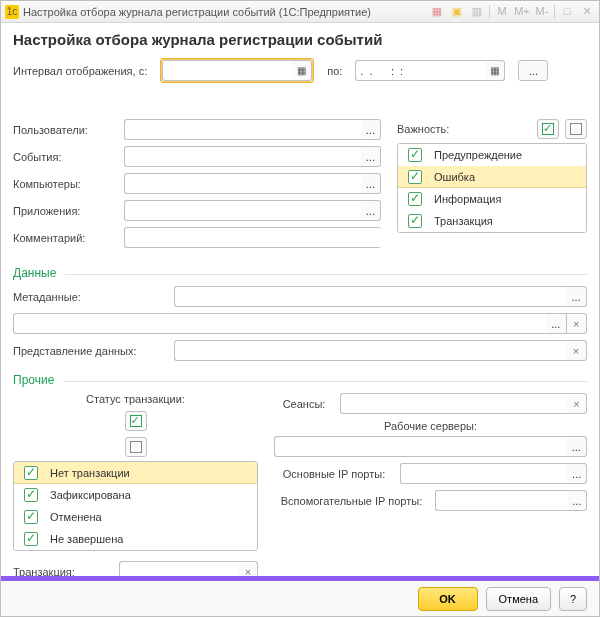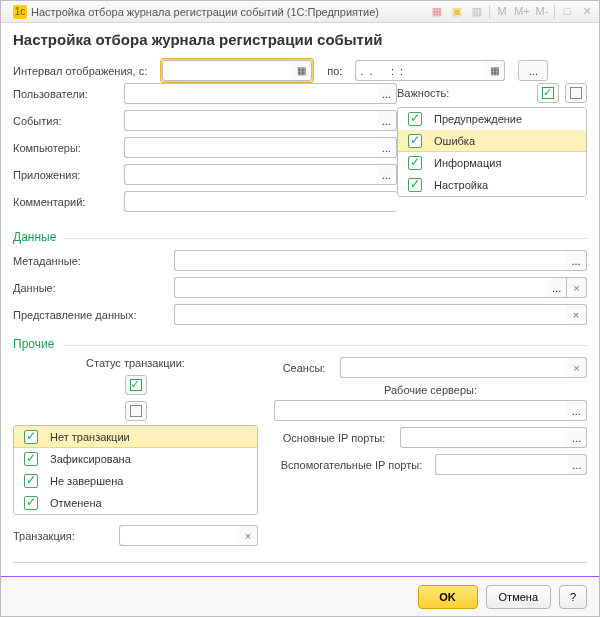--- a/index.html
+++ b/index.html
@@ -29,21 +29,21 @@
     display: flex;
     align-items: center;
     padding: 0 4px 0 4px;
     gap: 4px;
   }
   .app-icon {
     width: 14px; height: 14px;
     background: #ffcc00;
     border-radius: 2px;
     display:flex;align-items:center;justify-content:center;
-    font-size:10px; color:#555;margin-left:8px;
+    font-size:10px; color:#555;
   }
   .titlebar-text { color: #555; flex: 0 0 auto; }
   .titlebar-spacer { flex: 1; }
   .titlebar-icons { display: flex; gap: 4px; align-items: center; }
   .tb-glyph {
     width: 16px; height: 16px;
     display:flex;align-items:center;justify-content:center;
     color:#b5b5b5; font-size:11px; line-height:1;
   }
   .tb-glyph.cal { color:#e09090; }
@@ -145,21 +145,21 @@
     border:1px solid #bfbfbf; border-left:none;
     background:#fafafa;
     display:flex;align-items:center;justify-content:center;
     cursor:pointer;
   }
   .trail-btn:last-child { border-radius: 0 3px 3px 0; }
   .input-with-trail { display:flex; }
   .input-with-trail input { border-right:none; border-radius:3px 0 0 3px; }
   .plain-input input { border-radius:3px; }
   
-  .cols { display:flex; gap: 0; }
+  .cols { display:flex; gap: 16px; margin-top: 36px; }
   .col-left { flex: 1; }
   .col-right { width: 190px; }
   
   .sq-btn-row {display:flex; justify-content:flex-end; gap:6px; margin-bottom:4px; align-items:center;}
   .sq-btn {
     width:22px; height:20px;
     border:1px solid #bfbfbf; border-radius:3px;
     background:#fafafa;
     display:flex;align-items:center;justify-content:center;
     cursor:pointer;
@@ -208,21 +208,21 @@
   .status-hdr-row .lbl-left { flex:1; width:auto; }
   .kv-row { display:flex; align-items:center; gap:6px; margin-bottom:6px; }
   .kv-row .kv-label { flex: 0 0 140px; color:#444;text-align:center; }
   .kv-row .kv-input { flex:1; display:flex; }
   .kv-row .kv-input input { width:100%; border-right:none; border-radius:3px 0 0 3px;}
   .kv-row.stack { flex-direction:column; align-items:stretch; gap:2px; }
   .kv-row.stack .kv-label { flex: none; margin-bottom:2px;}
   
   .footer {
     height: 40px;
-    border-top:1px solid #8b5cf6;
+    border-top:5px solid #8b5cf6;
     display:flex; align-items:center; justify-content:flex-end;
     gap:8px; padding: 0 12px;
     background:#f8f8f8;
   }
   .btn {
     height:24px; min-width:60px;
     border:1px solid #b5b5b5; border-radius:4px;
     background:linear-gradient(#fff,#ededed);
     padding:0 12px;
     cursor:pointer;
@@ -339,36 +339,35 @@
           <div class="chkitem sel">
             <span class="chk"></span>
             <span>Ошибка</span>
           </div>
           <div class="chkitem">
             <span class="chk"></span>
             <span>Информация</span>
           </div>
           <div class="chkitem">
             <span class="chk"></span>
-            <span>Настройка</span>
+            <span>Транзакция</span>
           </div>
         </div>
       </div>
     </div>
 
     <div class="section-hdr" style="--hdr-w:52px">Данные</div>
     <div class="field-row">
       <span class="lbl-left" style="flex:0 0 155px">Метаданные:</span>
       <div class="input-with-trail field-grow">
         <input class="field" style="">
         <span class="trail-btn">...</span>
       </div>
     </div>
     <div class="field-row">
-      <span class="lbl-left" style="flex:0 0 155px">Данные:</span>
       <div class="input-with-trail field-grow">
         <input class="field" style="">
         <span class="trail-btn">...</span>
         <span class="trail-btn">
             <span class="x-glyph">×</span>
           </span>
       </div>
     </div>
     <div class="field-row">
       <span class="lbl-left" style="flex:0 0 155px">Представление данных:</span>
@@ -396,25 +395,25 @@
           <div class="chkitem sel">
             <span class="chk"></span>
             <span>Нет транзакции</span>
           </div>
           <div class="chkitem">
             <span class="chk"></span>
             <span>Зафиксирована</span>
           </div>
           <div class="chkitem">
             <span class="chk"></span>
+            <span>Отменена</span>
+          </div>
+          <div class="chkitem">
+            <span class="chk"></span>
             <span>Не завершена</span>
-          </div>
-          <div class="chkitem">
-            <span class="chk"></span>
-            <span>Отменена</span>
           </div>
         </div>
         <div class="field-row" style="margin-top:10px">
           <span class="lbl-left" style="flex:0 0 100px">Транзакция:</span>
           <div class="input-with-trail field-grow">
             <input class="field" style="">
             <span class="trail-btn">
                 <span class="x-glyph">×</span>
               </span>
           </div>

